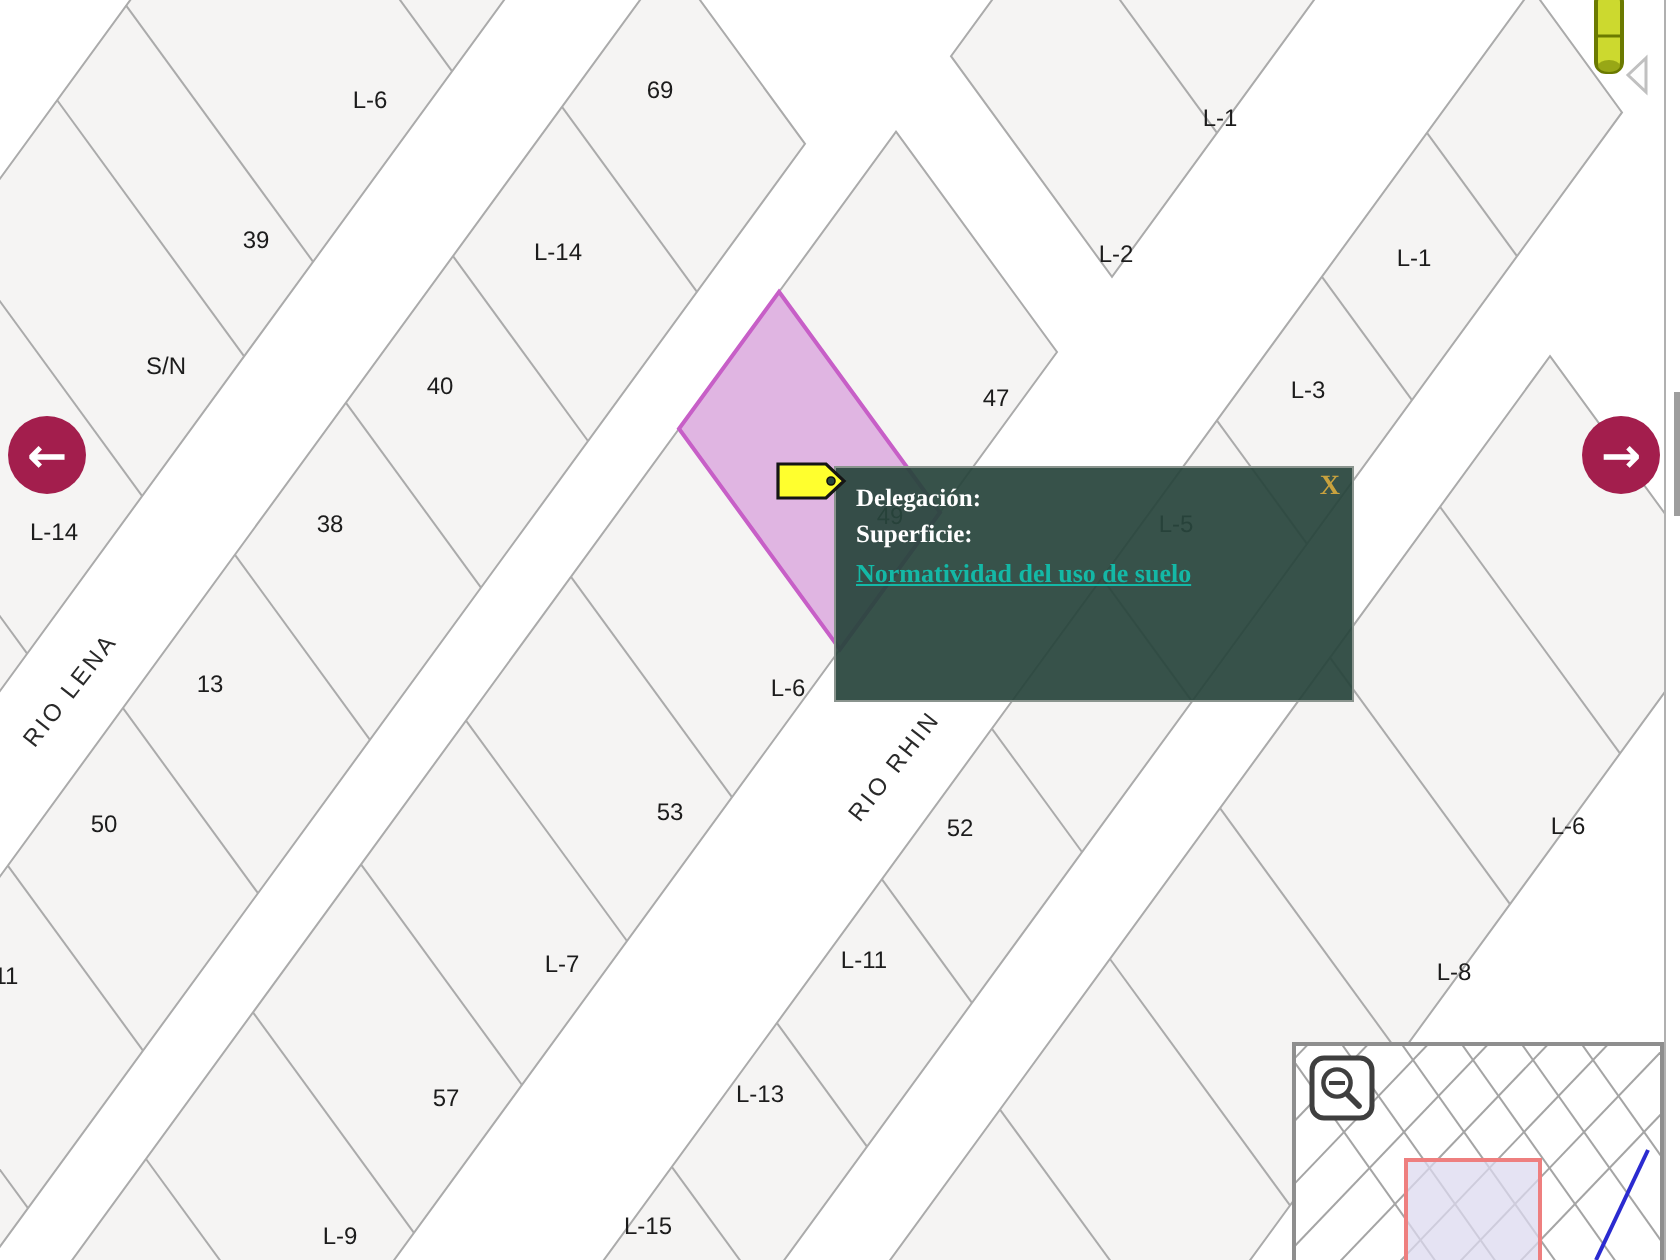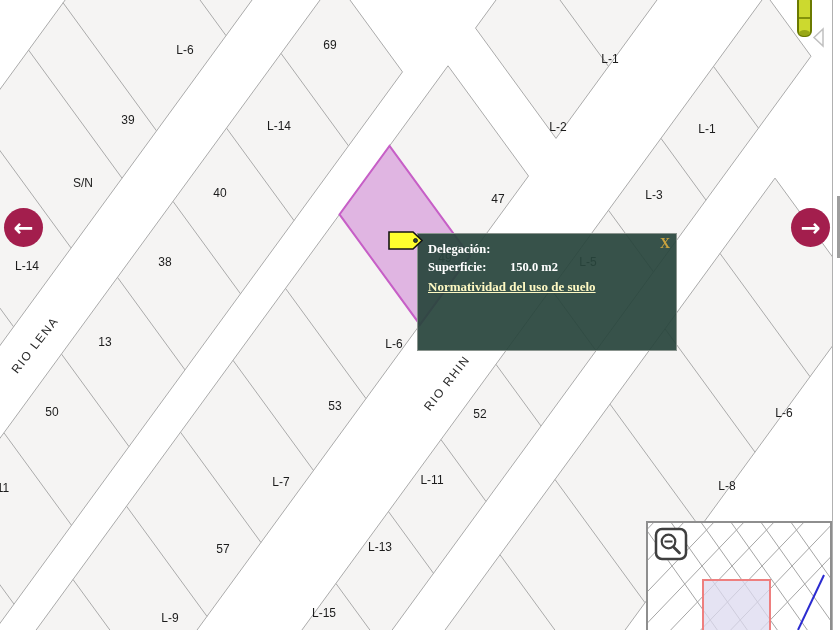--- a/index.html
+++ b/index.html
@@ -18,21 +18,21 @@
   
   .gutter{position:absolute;left:832px;top:0;width:8px;height:630px;background:#fff;border-left:1px solid #b0b0b0;}
   .gutter-thumb{position:absolute;left:4px;top:196px;width:4px;height:62px;background:#9e9e9e;}
   
   .popup{position:absolute;left:417px;top:233px;width:260px;height:118px;box-sizing:border-box;
          background:rgba(40,69,60,0.93);border:1px solid #8a948e;
          color:#fff;font:bold 12.5px "Liberation Serif","DejaVu Serif",serif;
          padding:6px 8px 0 10px;}
   .popup-row{display:grid;grid-template-columns:82px 1fr;line-height:18.4px;}
   .popup-close{position:absolute;right:6px;top:2px;color:#c9a23e;font:bold 14px "Liberation Serif",serif;cursor:pointer;}
-  .popup-link{display:inline-block;margin-top:2px;color:#fef9c3;font:bold 13px "Liberation Serif",serif;
+  .popup-link{display:inline-block;margin-top:2px;color:#14b8a6;font:bold 13px "Liberation Serif",serif;
               text-decoration:underline;cursor:pointer;}
   
   .marker{position:absolute;left:386px;top:229px;}
   
   .minimap{position:absolute;left:646px;top:521px;width:182px;height:115px;background:#fff;
            border:2px solid #8e8e8e;overflow:hidden;}
   
   .zoomwidget{position:absolute;left:790px;top:-6px;}
 </style>
 </head>
@@ -152,21 +152,20 @@
     <div class="gutter-thumb"></div>
   </div>
 
   <div class="popup">
     <div class="popup-close">X</div>
     <div class="popup-row">
       <span>Delegación:</span>
     </div>
     <div class="popup-row">
       <span>Superficie:</span>
-      <span>150.0 m2</span>
     </div>
     <a class="popup-link">Normatividad del uso de suelo</a>
   </div>
 
   <svg class="marker" width="42" height="24">
     <polygon points="3,3 27,3 36,11.5 27,20 3,20" fill="#ffff2e" stroke="#151515" stroke-width="1.6"></polygon>
     <circle cx="29.5" cy="11.5" r="2" fill="#28463c" stroke="#111111" stroke-width="0.8"></circle>
   </svg>
 
   <div class="minimap">

